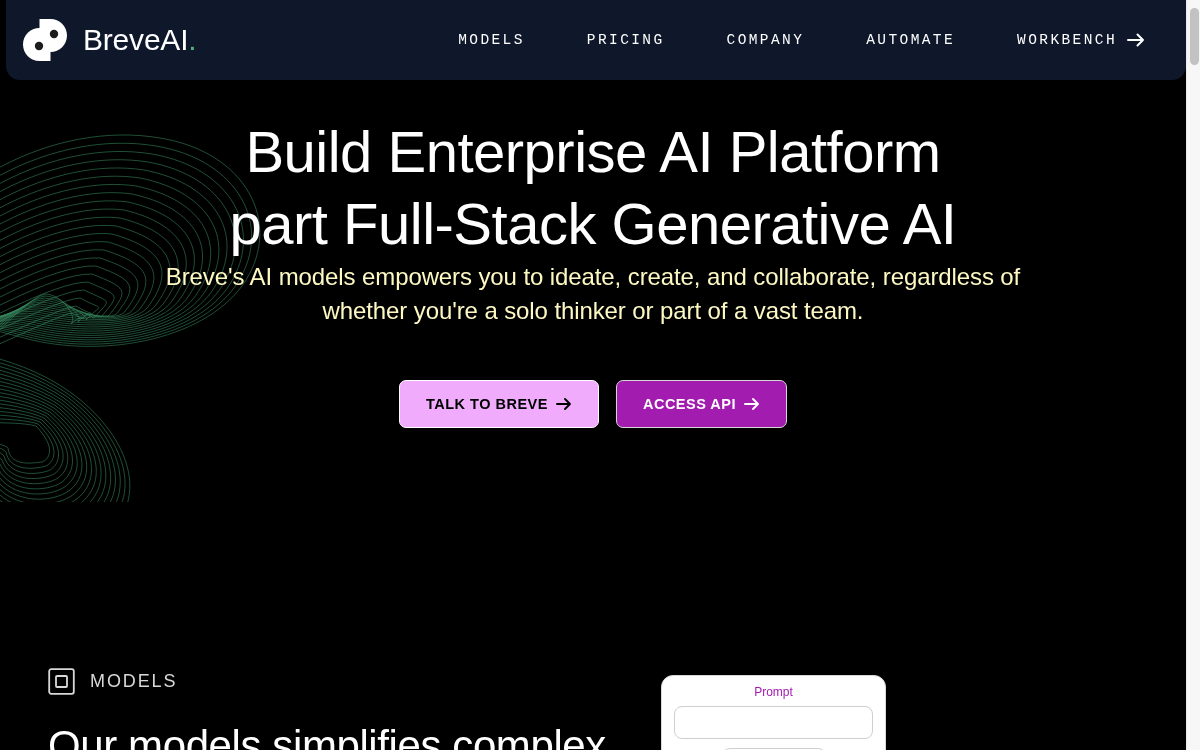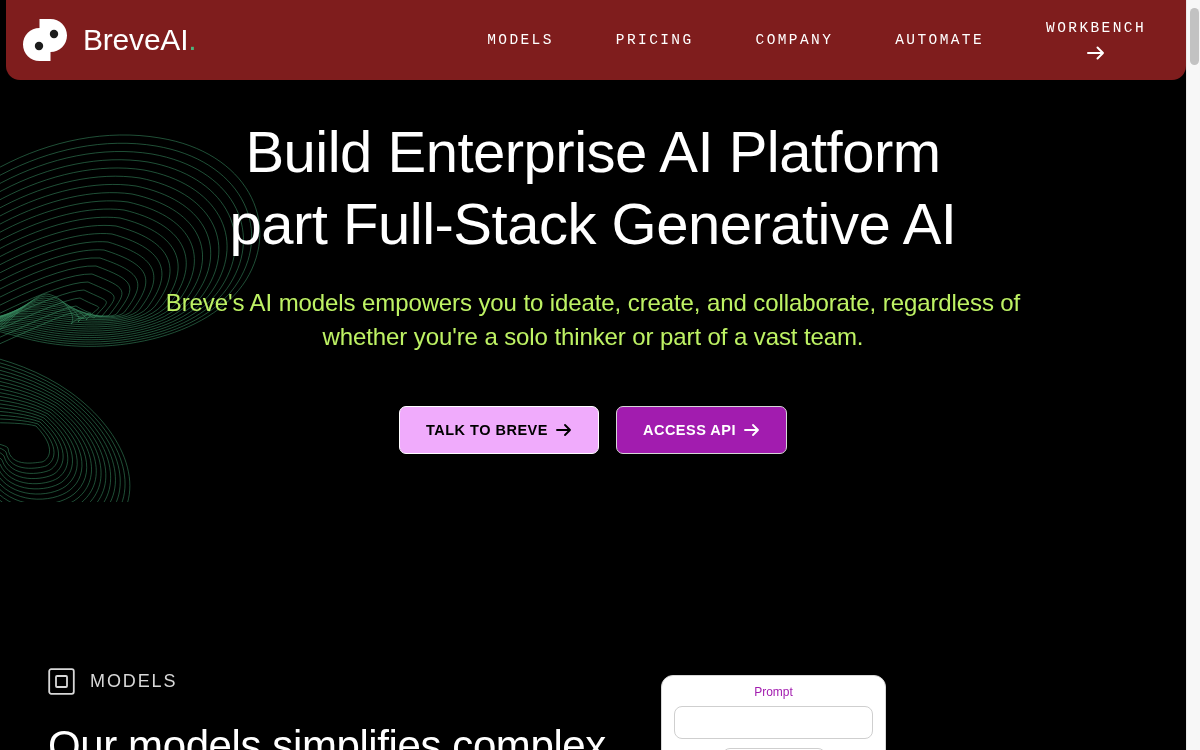--- a/index.html
+++ b/index.html
@@ -28,21 +28,21 @@
     position:absolute; top:8px; left:3px;
     width:9px; height:57px;
     background:#c2c2c2;
     border-radius:5px;
   }
 
   
   .header {
     position:absolute; top:0; left:6px;
     width:1180px; height:80px;
-    background:#7f1d1d;
+    background:#0f172a;
     border-radius:0 0 14px 14px;
     display:flex; align-items:center;
     z-index:40;
   }
   .brand {
     display:flex; align-items:center;
     margin-left:14px; gap:13px;
   }
   .logo-mark { width:50px; height:50px; flex:none; }
   .brand-name {
@@ -61,21 +61,21 @@
   }
   .nav-link {
     color:#ffffff;
     font-family:"Liberation Mono", monospace;
     font-size:14.5px;
     letter-spacing:2.4px;
     padding:0 31px;
     white-space:nowrap;
     cursor:pointer;
   }
-  .nav-link.cta { display:flex; align-items:center; gap:9px; padding-right:18px;flex-direction:column; }
+  .nav-link.cta { display:flex; align-items:flex-end; gap:9px; padding-right:18px; }
   .arrow-ne { width:20px; height:16px; flex:none; }
 
   
   .hero { position:absolute; top:80px; left:0; width:1186px; height:580px; }
 
   .mesh {
     position:absolute;
     left:-126px; top:22px;
     width:520px; height:400px;
     pointer-events:none;
@@ -89,22 +89,21 @@
     z-index:10;
   }
   .headline {
     color:#ffffff;
     font-size:58px;
     font-weight:400;
     line-height:1.24;
     letter-spacing:-0.5px;
   }
   .subhead {
-    margin-top:26px;
-    color:#bef264;
+    color:#fef9c3;
     font-size:24px;
     font-weight:400;
     line-height:1.42;
     letter-spacing:-0.1px;
   }
 
   .btn-row {
     margin-top:52px;
     display:flex; justify-content:center; align-items:center; gap:17px;
   }

